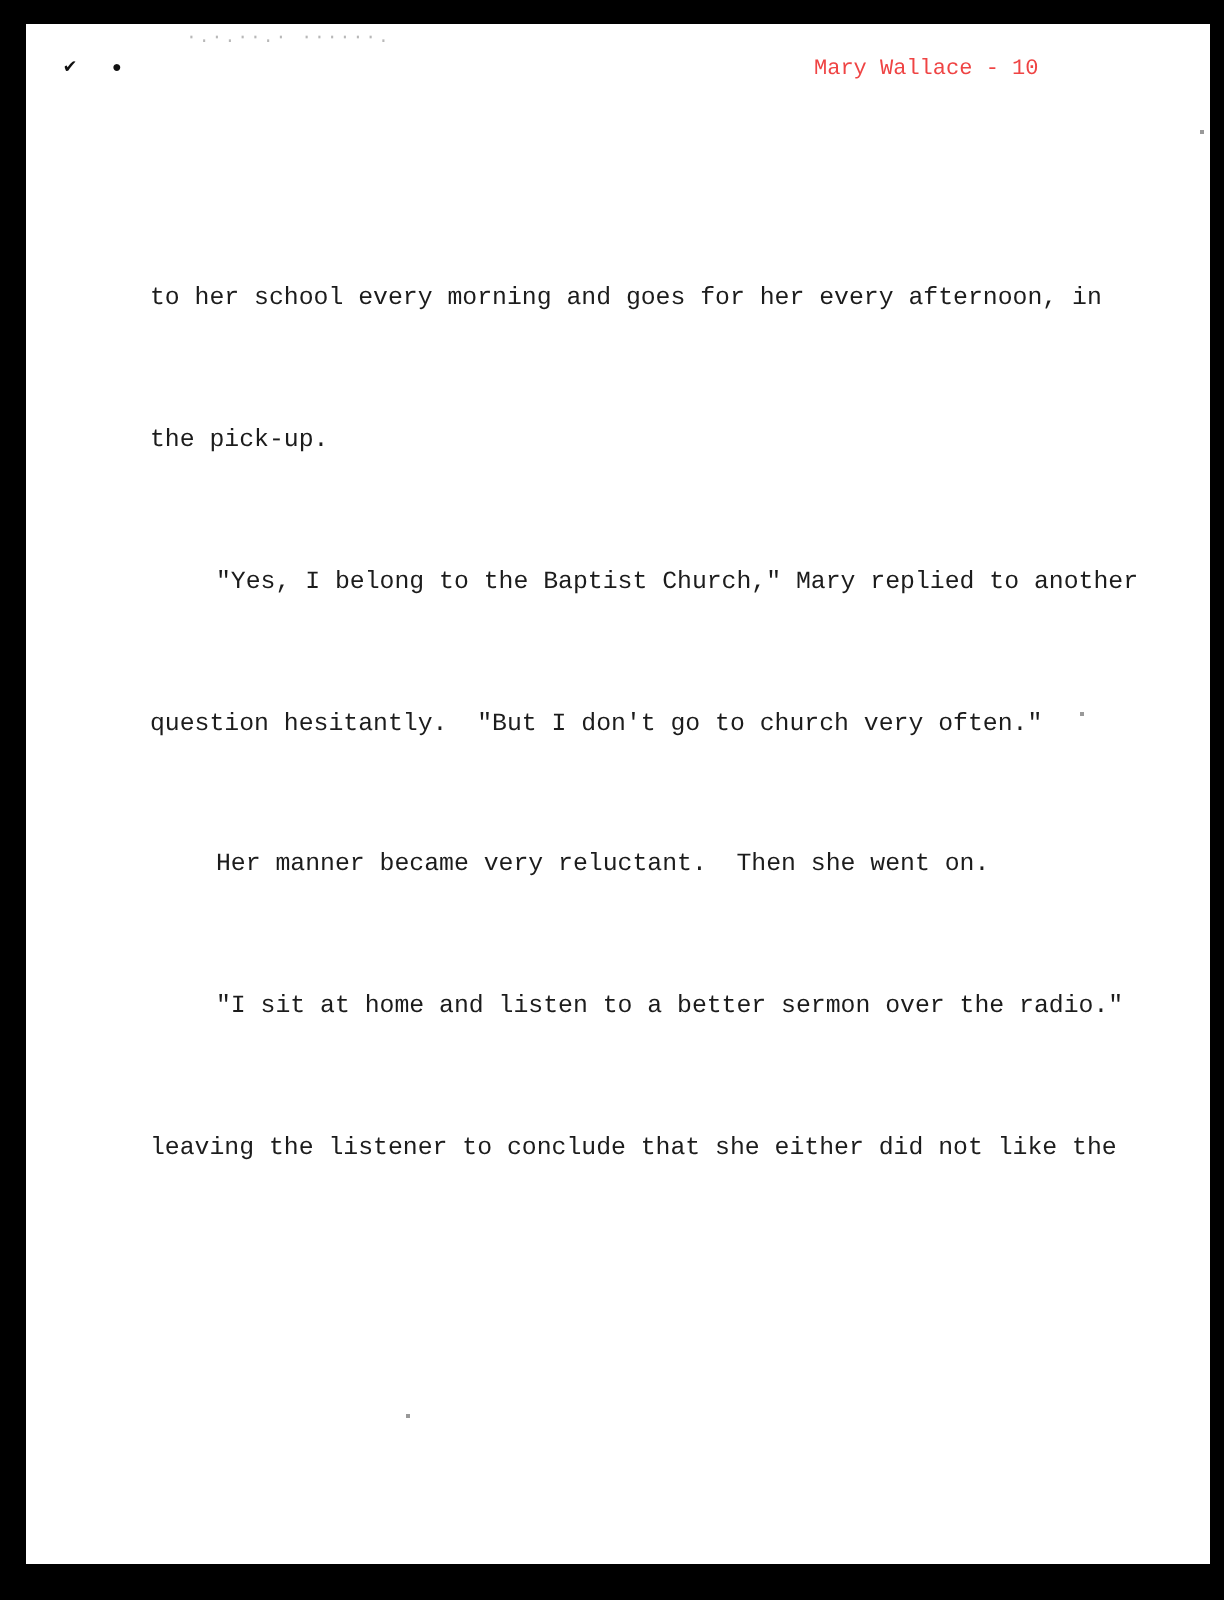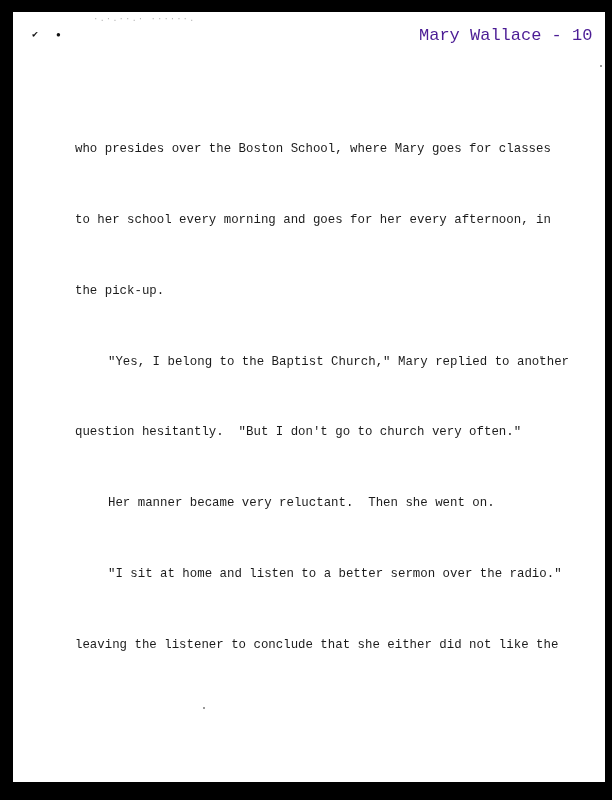--- a/index.html
+++ b/index.html
@@ -33,25 +33,25 @@
     .header-left {
       position: absolute;
       left: 64px;
       top: 16px;
       font-size: 12.5px;
       line-height: 15px;
       color: #1a1a1a;
     }
     .header-right {
       position: absolute;
-      left: 406px;
+      left: 394px;
       top: 16px;
-      font-size: 17px;
+      font-size: 11px;
       line-height: 15px;
-      color: #4c1d95;
+      color: #ef4444;
     }
     .mark {
       position: absolute;
       font-size: 10px;
       color: #111;
     }
     .mark.m1 { left: 19px; top: 16px; }
     .mark.m2 { left: 43px; top: 18px; font-size: 8px; }
     .body-text {
       position: absolute;
@@ -80,21 +80,20 @@
   <span class="mark m2">●</span>
 
   <div class="header-faint">·.·.··.·  ······.</div>
 
   <div class="header-left">
   </div>
 
   <div class="header-right">Mary Wallace - 10</div>
 
   <div class="body-text">
-    <span class="line">who presides over the Boston School, where Mary goes for classes</span>
     <span class="line">to her school every morning and goes for her every afternoon, in</span>
     <span class="line">the pick-up.</span>
     <span class="line indent">"Yes, I belong to the Baptist Church," Mary replied to another</span>
     <span class="line">question hesitantly.  "But I don't go to church very often."</span>
     <span class="line indent">Her manner became very reluctant.  Then she went on.</span>
     <span class="line indent">"I sit at home and listen to a better sermon over the radio."</span>
     <span class="line">leaving the listener to conclude that she either did not like the</span>
     
     
     

